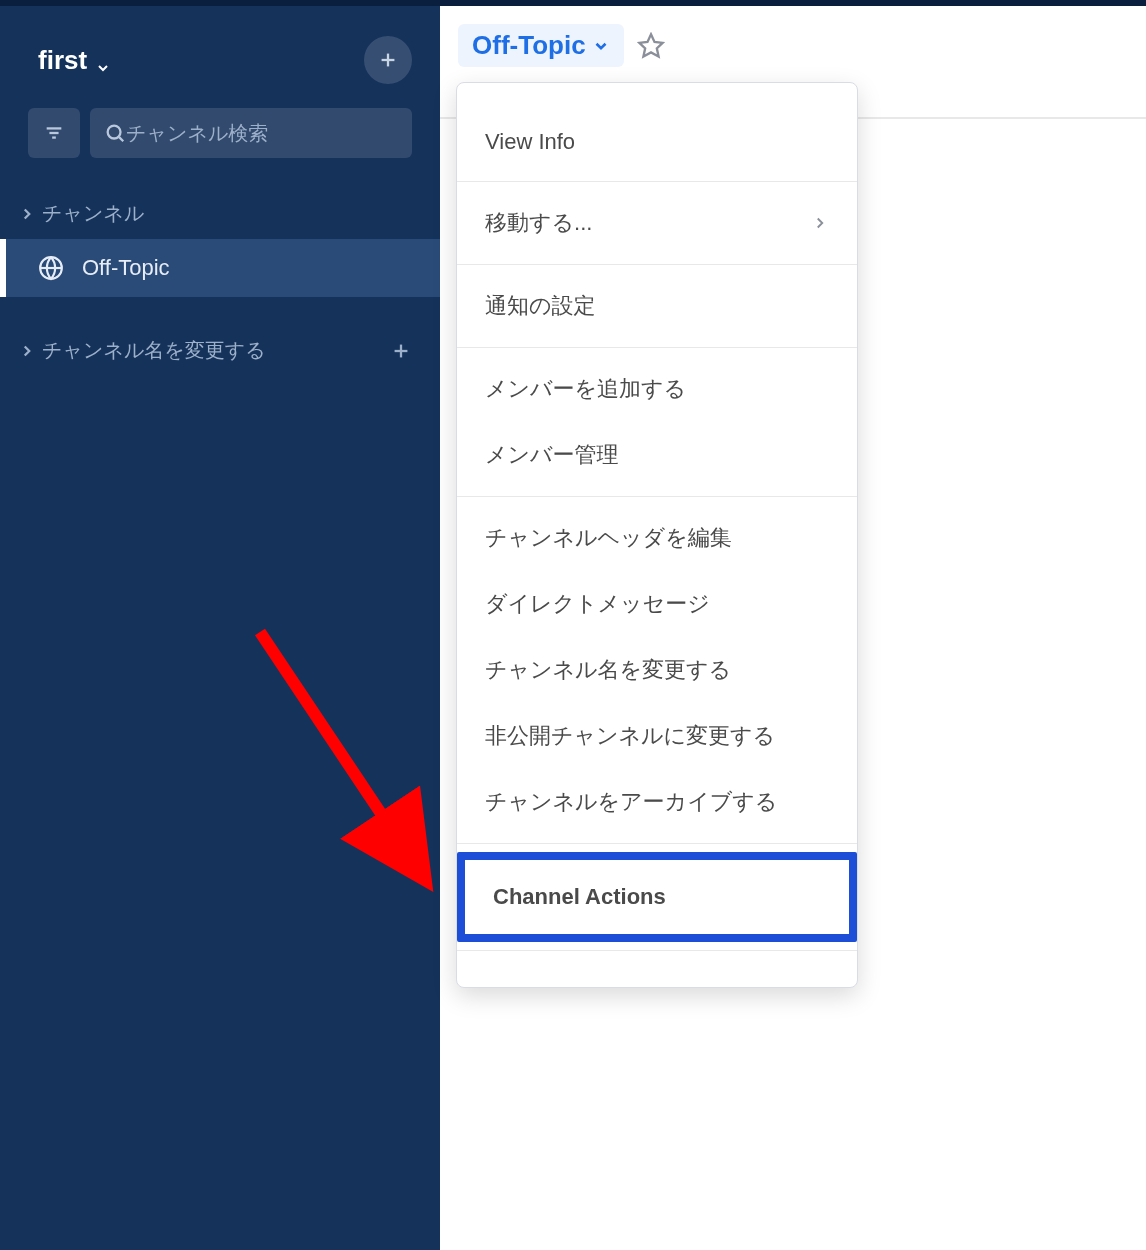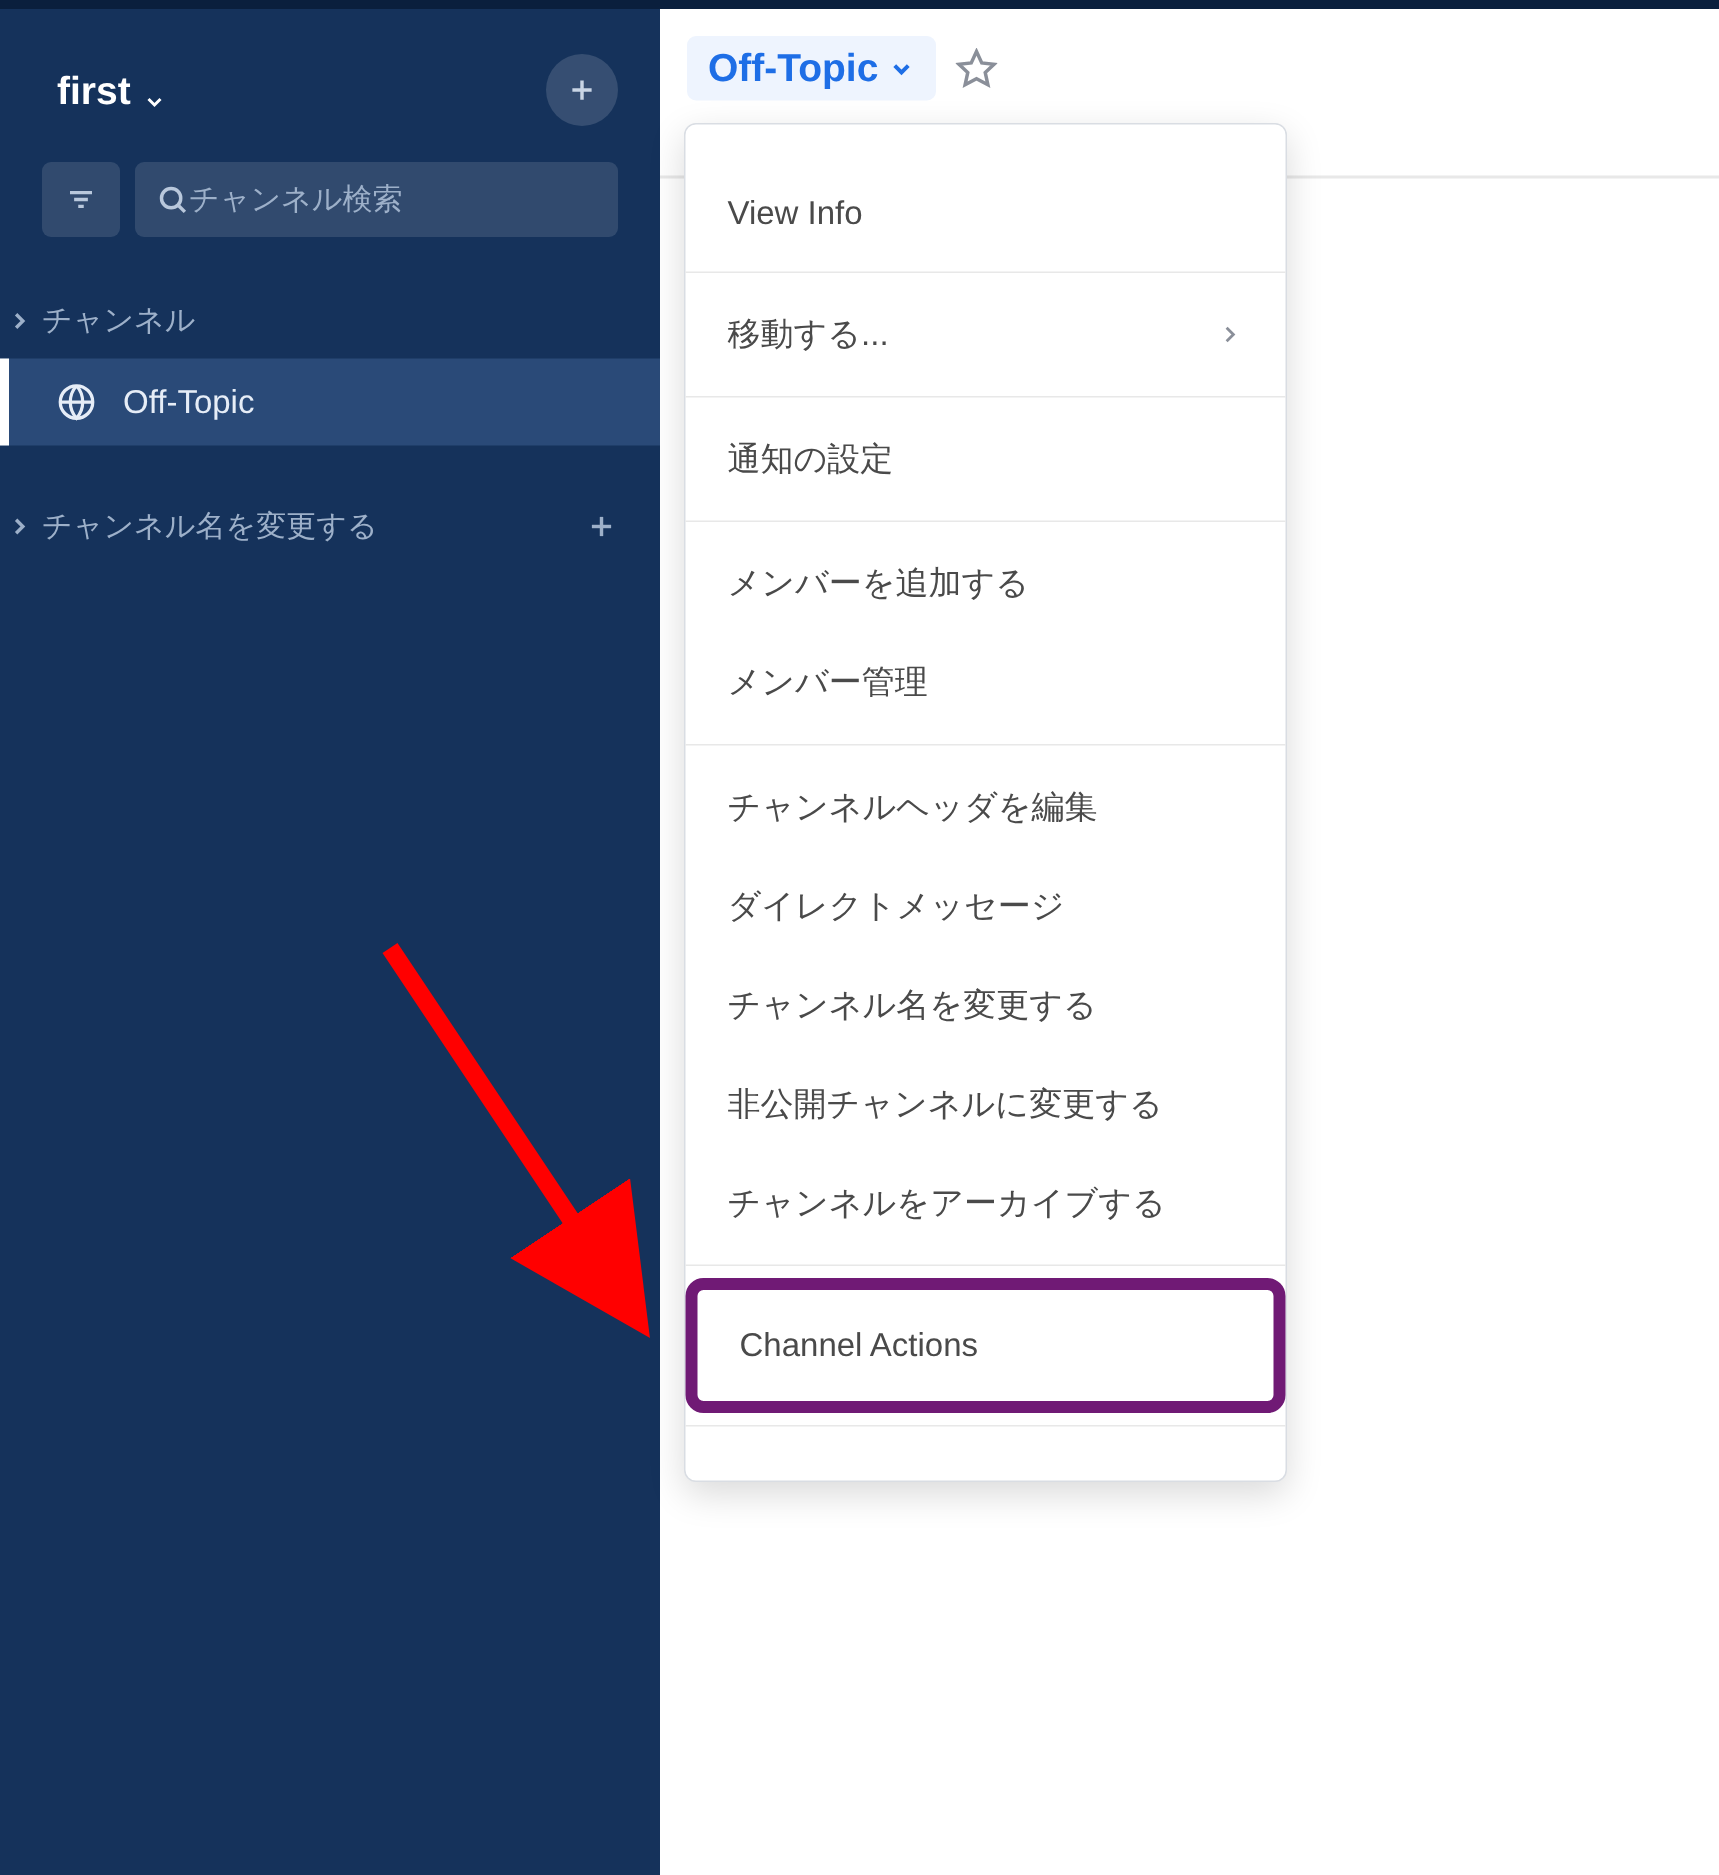--- a/index.html
+++ b/index.html
@@ -94,21 +94,21 @@
       font-size: 20px;
       flex: 1;
     }
     .search-input::placeholder {
       color: #9db0c9;
     }
     .section-header {
       display: flex;
       align-items: center;
       justify-content: space-between;
-      padding: 12px 28px 12px 4px;
+      padding: 12px 28px 12px 18px;
       font-size: 20px;
       color: #9db0c9;
       cursor: pointer;
     }
     .section-header-left {
       display: flex;
       align-items: center;
       gap: 6px;
     }
     .section-chevron {
@@ -194,23 +194,24 @@
       display: flex;
       align-items: center;
       justify-content: space-between;
     }
     .dropdown-divider {
       height: 1px;
       background: #e8e8e8;
       margin: 8px 0;
     }
     .highlight-box {
-      border: 8px solid #701a75;
-      border-radius: 12px;
+      border: 8px solid #1d4ed8;
+      border-radius: 2px;
       margin: 4px 0px;
+      font-weight: bold;
     }
     .highlight-box .dropdown-item {
       padding: 24px 28px;
     }
     .arrow-annotation {
       position: absolute;
       top: 612px;
       left: 240px;
       pointer-events: none;
     }

